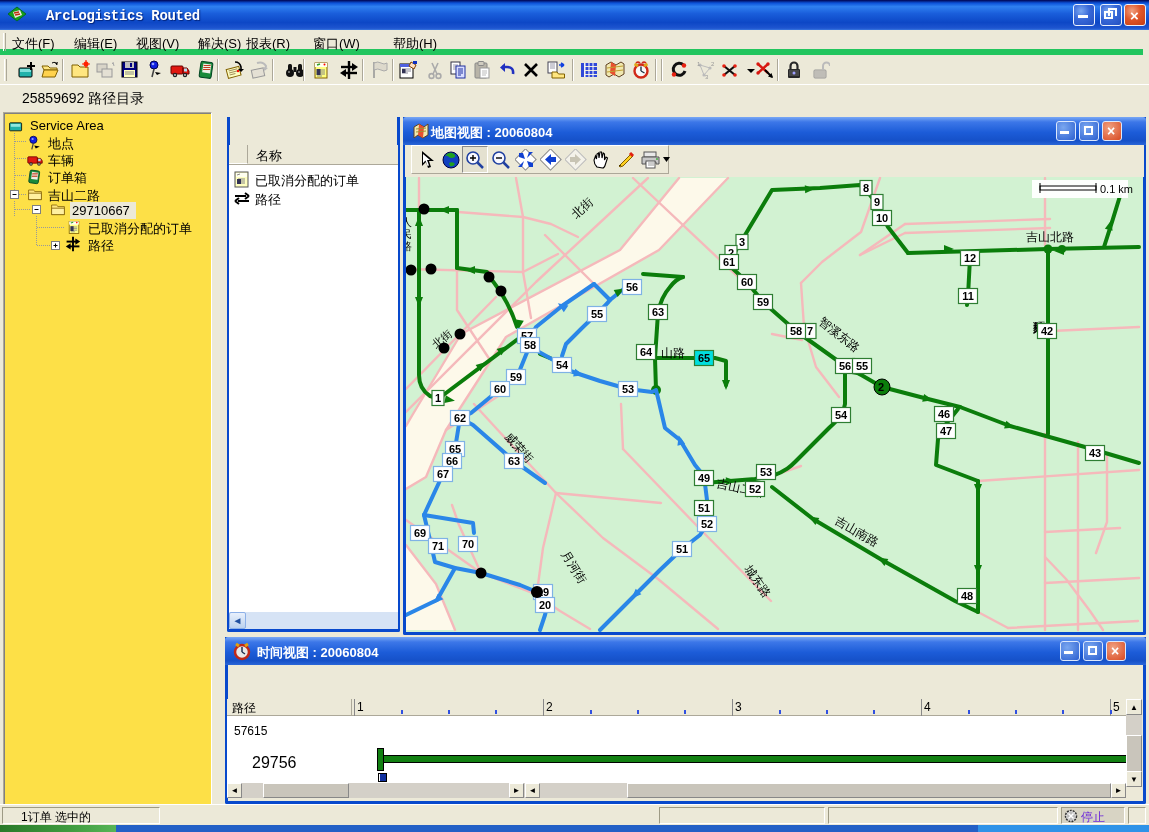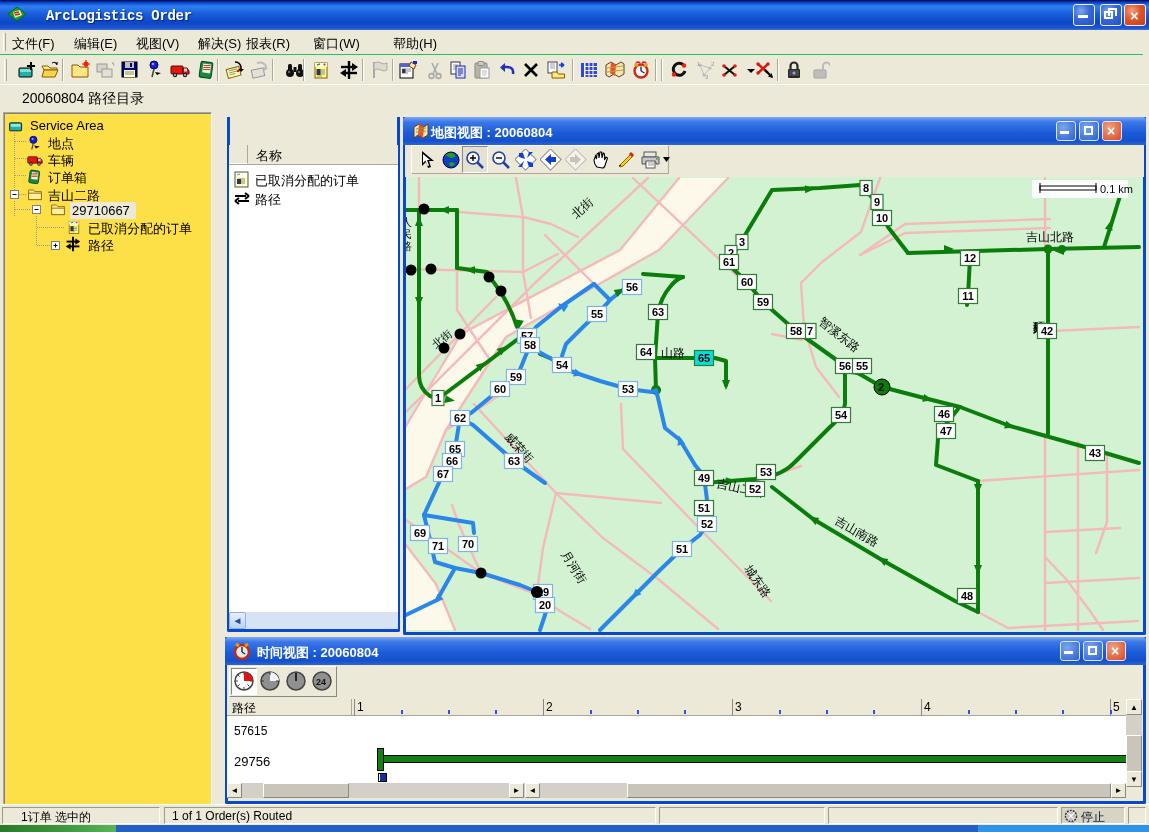--- a/index.html
+++ b/index.html
@@ -5,21 +5,21 @@
 html,body{width:1149px;height:832px;overflow:hidden;font-family:"Liberation Sans",sans-serif;background:#ece9d8;position:relative}
 .abs{position:absolute}
 
 #titlebar{left:0;top:0;width:1149px;height:30px;background:linear-gradient(180deg,#00034f 0%,#0b51d8 10%,#2f80f0 22%,#1a5edb 45%,#0d47c6 75%,#1e55cf 94%,#3a77e0 100%);}
 #titlebar .ttxt{position:absolute;left:46px;top:8px;color:#fff;font-family:"Liberation Mono",monospace;font-weight:bold;font-size:14px;letter-spacing:-0.3px;text-shadow:1px 1px 1px #00227a}
 .capbtn{position:absolute;top:4px;width:22px;height:22px;border-radius:3px;border:1px solid #eaf2ff}
 .capmin,.capmax{background:radial-gradient(circle at 35% 30%,#7aa7f0 0%,#3868d8 45%,#2250c0 100%)}
 .capclose{background:radial-gradient(circle at 35% 30%,#f0a080 0%,#e0562a 45%,#c43c12 100%)}
 .capbtn span{position:absolute;color:#fff;font-weight:bold}
 
-#menubar{left:0;top:30px;width:1143px;height:25px;background:#ece9d8;border-bottom:1px solid #22c55e;font-size:13px;color:#000}
+#menubar{left:0;top:30px;width:1143px;height:25px;background:#ece9d8;border-bottom:6px solid #22c55e;font-size:13px;color:#000}
 #menubar .mi{position:absolute;top:5px}
 .grip{position:absolute;width:3px;border-left:1px solid #fff;border-right:1px solid #aca899}
 
 #toolbar{left:0;top:55px;width:1149px;height:30px;background:#ece9d8;border-bottom:1px solid #fff}
 .tsep{position:absolute;top:4px;height:22px;width:1px;background:#aca899;box-shadow:1px 0 0 #fff}
 .ticon{position:absolute;top:5px;width:20px;height:20px}
 
 #pathbar{left:0;top:85px;width:1149px;height:27px;background:#ece9d8;font-size:14px;color:#000}
 
 #treepanel{left:3px;top:112px;width:209px;height:781px;background:#fde047;border:1px solid #aca899;border-right:1px solid #fff;box-shadow:inset 1px 1px 0 #808080}
@@ -34,21 +34,21 @@
 .ssec{position:absolute;top:2px;height:17px;border:1px solid;border-color:#9d9a84 #fff #fff #9d9a84;background:#ece9d8}
 #taskbar{left:0;top:825px;width:1149px;height:7px;background:#2360c6}
 </style></head>
 <body>
 <div class="abs" id="titlebar">
  <svg class="abs" style="left:7px;top:6px" width="20" height="20" viewBox="0 0 20 20">
       <polygon points="10,1 19,8 10,15 1,8" fill="#18a018" stroke="#063" stroke-width="1"></polygon>
       <polygon points="6,6 13,4 15,9 8,12" fill="#e8e8e0"></polygon>
       <path d="M7,7 L12,6 M8,9 L13,8" stroke="#c03010" stroke-width="1.6" fill="none"></path>
     </svg>
- <div class="ttxt">ArcLogistics Order</div>
+ <div class="ttxt">ArcLogistics Routed</div>
  <div class="capbtn capmin" style="left:1073px">
       <span style="left:4px;top:10px;width:10px;height:3px;background:#fff"></span>
     </div>
  <div class="capbtn capmax" style="left:1100px">
       <span style="left:3px;top:6px;width:9px;height:8px;border:2px solid #fff;background:transparent"></span>
       <span style="left:7px;top:3px;width:9px;height:8px;border:2px solid #fff;border-bottom:none;background:transparent"></span>
     </div>
  <div class="capbtn capclose" style="left:1124px">
       <span style="left:5px;top:2px;font-size:15px">×</span>
     </div>
@@ -266,21 +266,21 @@
       <path d="M5,11 h10 M5,13 h10 M5,15 h10" stroke="#666"></path>
       <circle cx="10" cy="13" r="1.5" fill="#a0a0ff"></circle>
     </svg>
  <svg class="ticon" style="left:810px;top:5px" width="20" height="20" viewBox="0 0 20 20">
       <rect x="4" y="10" width="12" height="8" rx="1" fill="#d4d0c4" stroke="#999"></rect>
       <path d="M13,10 V6 a3.5,3.5 0 0 1 7,0" stroke="#bbb" stroke-width="2" fill="none"></path>
       <path d="M5,12 h10 M5,14 h10 M5,16 h10" stroke="#aaa"></path>
     </svg>
 </div>
 <div class="abs" id="pathbar">
-    <span style="position:absolute;left:22px;top:5px">20060804 路径目录</span>
+    <span style="position:absolute;left:22px;top:5px">25859692 路径目录</span>
   </div>
 <div class="abs" id="treepanel">
     <div style="position:absolute;left:10px;top:20px;width:1px;height:62px;background-image:linear-gradient(#999 50%,transparent 50%);background-size:1px 2px"></div>
     <div style="position:absolute;left:11px;top:28px;width:12px;height:1px;background-image:linear-gradient(90deg,#999 50%,transparent 50%);background-size:2px 1px"></div>
     <div style="position:absolute;left:11px;top:45px;width:12px;height:1px;background-image:linear-gradient(90deg,#999 50%,transparent 50%);background-size:2px 1px"></div>
     <div style="position:absolute;left:11px;top:62px;width:12px;height:1px;background-image:linear-gradient(90deg,#999 50%,transparent 50%);background-size:2px 1px"></div>
     <div style="position:absolute;left:11px;top:81px;width:12px;height:1px;background-image:linear-gradient(90deg,#999 50%,transparent 50%);background-size:2px 1px"></div>
     <svg style="position:absolute;left:4px;top:5px" width="16" height="16" viewBox="0 0 20 20">
       <rect x="2" y="6" width="15" height="10" rx="1" fill="#20b2aa" stroke="#000"></rect>
       <rect x="3.5" y="7.5" width="12" height="3.5" fill="#8fe8e0"></rect>
@@ -808,42 +808,20 @@
    <div class="cbtn" style="left:835px;background:radial-gradient(circle at 35% 30%,#7aa7f0,#2b5fd0)">
         <span style="position:absolute;left:3px;top:9px;width:9px;height:3px;background:#fff"></span>
       </div>
    <div class="cbtn" style="left:858px;background:radial-gradient(circle at 35% 30%,#7aa7f0,#2b5fd0)">
         <span style="position:absolute;left:4px;top:4px;width:9px;height:9px;border:2px solid #fff"></span>
       </div>
    <div class="cbtn" style="left:881px;background:radial-gradient(circle at 35% 30%,#f0a080,#d84820)">
         <span style="position:absolute;left:4px;top:1px;color:#fff;font-weight:bold;font-size:14px">×</span>
       </div>
  </div>
- <div style="position:absolute;left:-1px;top:28px;width:915px;height:34px;background:#ece9d8">
-   <div style="position:absolute;left:2px;top:1px;width:108px;height:31px;border:1px solid;border-color:#fff #888 #888 #fff"></div>
-   <div style="position:absolute;left:4px;top:3px;width:26px;height:27px;border:1px solid;border-color:#888 #fff #fff #888;background:#fdfdfd"></div>
-      <svg style="position:absolute;left:6px;top:5px" width="23" height="23" viewBox="0 0 23 23">
-        <circle cx="11" cy="11" r="9" fill="#fff" stroke="#444" stroke-width="1.5"></circle>
-        <path d="M11,11 L11,2 A9,9 0 0 1 20,11 z" fill="#e81010"></path>
-        <path d="M11,2 v3 M11,17 v3 M2,11 h3 M17,11 h3 M4.6,4.6 l2,2 M16.4,16.4 l-2,-2 M16.4,4.6 l-2,2 M4.6,16.4 l2,-2" stroke="#444"></path>
-      </svg>
-      <svg style="position:absolute;left:32px;top:5px" width="23" height="23" viewBox="0 0 23 23">
-        <circle cx="11" cy="11" r="9" fill="#909090" stroke="#444" stroke-width="1.5"></circle>
-        <path d="M11,11 L11,2 A9,9 0 0 1 20,11 z" fill="#f4f4f4"></path>
-        <path d="M11,2 v3 M2,11 h3 M17,11 h3" stroke="#333"></path>
-      </svg>
-      <svg style="position:absolute;left:58px;top:5px" width="23" height="23" viewBox="0 0 23 23">
-        <circle cx="11" cy="11" r="9" fill="#909090" stroke="#444" stroke-width="1.5"></circle>
-        <path d="M11,11 V3" stroke="#222" stroke-width="2"></path>
-      </svg>
-      <svg style="position:absolute;left:84px;top:5px" width="23" height="23" viewBox="0 0 23 23">
-        <circle cx="11" cy="11" r="9" fill="#909090" stroke="#444" stroke-width="1.5"></circle>
-        <text x="5" y="15" font-size="9" font-weight="bold" fill="#111">24</text>
-      </svg>
- </div>
  <div style="position:absolute;left:-1px;top:62px;width:915px;height:99px;background:#fff">
    <div style="position:absolute;left:0;top:0;width:915px;height:17px;background:#ece9d8;border-bottom:1px solid #aca899;font-size:12px">
         <span style="position:absolute;left:5px;top:1px">路径</span>
         <div style="position:absolute;left:124px;top:0;width:1px;height:17px;background:#aca899"></div>
         <div style="position:absolute;left:127px;top:0;width:1px;height:17px;background:#888"></div>
         <span style="position:absolute;left:130px;top:1px">1</span>
         <div style="position:absolute;left:316px;top:0;width:1px;height:17px;background:#888"></div>
         <span style="position:absolute;left:319px;top:1px">2</span>
         <div style="position:absolute;left:505px;top:0;width:1px;height:17px;background:#888"></div>
         <span style="position:absolute;left:508px;top:1px">3</span>
@@ -859,21 +837,21 @@
         <div style="position:absolute;left:457px;top:11px;width:2px;height:4px;background:#3050e0"></div>
         <div style="position:absolute;left:552px;top:11px;width:2px;height:4px;background:#3050e0"></div>
         <div style="position:absolute;left:599px;top:11px;width:2px;height:4px;background:#3050e0"></div>
         <div style="position:absolute;left:646px;top:11px;width:2px;height:4px;background:#3050e0"></div>
         <div style="position:absolute;left:741px;top:11px;width:2px;height:4px;background:#3050e0"></div>
         <div style="position:absolute;left:788px;top:11px;width:2px;height:4px;background:#3050e0"></div>
         <div style="position:absolute;left:835px;top:11px;width:2px;height:4px;background:#3050e0"></div>
         <div style="position:absolute;left:883px;top:11px;width:2px;height:4px;background:#3050e0"></div>
       </div>
       <span style="position:absolute;left:7px;top:25px;font-size:12px">57615</span>
-      <span style="position:absolute;left:7px;top:55px;font-size:13px">29756</span>
+      <span style="position:absolute;left:25px;top:55px;font-size:16px">29756</span>
       <div style="position:absolute;left:153px;top:56px;width:750px;height:8px;background:#128012;border:1px solid #000"></div>
       <div style="position:absolute;left:150px;top:49px;width:7px;height:23px;background:#128012;border:1px solid #000"></div>
       <div style="position:absolute;left:151px;top:74px;width:9px;height:9px;background:#1030a0;border:1px solid #000;box-shadow:inset 1px 0 0 #fff"></div>
       <div style="position:absolute;left:0;top:84px;width:899px;height:15px;background:#d4d0c8"></div>
       <div style="position:absolute;left:0px;top:84px;width:15px;height:15px;background:#ece9d8;border:1px solid;border-color:#fff #888 #888 #fff;font-size:8px;text-align:center;line-height:14px">◄</div>
       <div style="position:absolute;left:282px;top:84px;width:15px;height:15px;background:#ece9d8;border:1px solid;border-color:#fff #888 #888 #fff;font-size:8px;text-align:center;line-height:14px">►</div>
       <div style="position:absolute;left:36px;top:84px;width:86px;height:15px;background:#c9c5bb;border:1px solid;border-color:#fff #888 #888 #fff"></div>
       <div style="position:absolute;left:298px;top:84px;width:15px;height:15px;background:#ece9d8;border:1px solid;border-color:#fff #888 #888 #fff;font-size:8px;text-align:center;line-height:14px">◄</div>
       <div style="position:absolute;left:884px;top:84px;width:15px;height:15px;background:#ece9d8;border:1px solid;border-color:#fff #888 #888 #fff;font-size:8px;text-align:center;line-height:14px">►</div>
       <div style="position:absolute;left:400px;top:84px;width:484px;height:15px;background:#c9c5bb;border:1px solid;border-color:#fff #888 #888 #fff"></div>
@@ -882,32 +860,29 @@
       <div style="position:absolute;left:899px;top:36px;width:16px;height:38px;background:#c9c5bb;border:1px solid;border-color:#fff #888 #888 #fff"></div>
       <div style="position:absolute;left:899px;top:72px;width:16px;height:16px;background:#ece9d8;border:1px solid;border-color:#fff #888 #888 #fff;font-size:8px;text-align:center;line-height:15px">▼</div>
       <div style="position:absolute;left:899px;top:88px;width:16px;height:11px;background:#ece9d8"></div>
  </div>
 </div>
 
 <div class="abs" id="statusbar">
  <div class="ssec" style="left:2px;width:158px">
       <span style="position:absolute;left:18px;top:1px">1订单 选中的</span>
     </div>
- <div class="ssec" style="left:164px;width:492px">
-      <span style="position:absolute;left:7px;top:1px">1 of 1 Order(s) Routed</span>
-    </div>
  <div class="ssec" style="left:659px;width:166px"></div>
  <div class="ssec" style="left:828px;width:230px"></div>
  <div class="ssec" style="left:1061px;width:64px;background:#d8d4c4">
    <svg style="position:absolute;left:2px;top:1px" width="14" height="14" viewBox="0 0 14 14">
         <circle cx="7" cy="7" r="5.5" fill="#e8e8e8" stroke="#333" stroke-width="1.5" stroke-dasharray="2 1"></circle>
         <circle cx="7" cy="7" r="4" fill="#bbb"></circle>
         <path d="M4.5,4.5 L9.5,9.5 M9.5,4.5 L4.5,9.5" stroke="#fff" stroke-width="1.5"></path>
       </svg>
-   <span style="position:absolute;left:19px;top:1px;color:#0f172a">停止</span>
+   <span style="position:absolute;left:19px;top:1px;color:#6d28d9">停止</span>
  </div>
  <div class="ssec" style="left:1128px;width:18px"></div>
 </div>
 <div class="abs" id="taskbar">
  <div class="abs" style="left:0;top:0;width:116px;height:7px;background:linear-gradient(90deg,#2a7a2a,#3f9b3f 60%,#57b557)"></div>
  <div class="abs" style="left:116px;top:0;width:862px;height:7px;background:#2360c6"></div>
  <div class="abs" style="left:978px;top:0;width:171px;height:7px;background:#2f93e8"></div>
 </div>
 
 </body></html>

